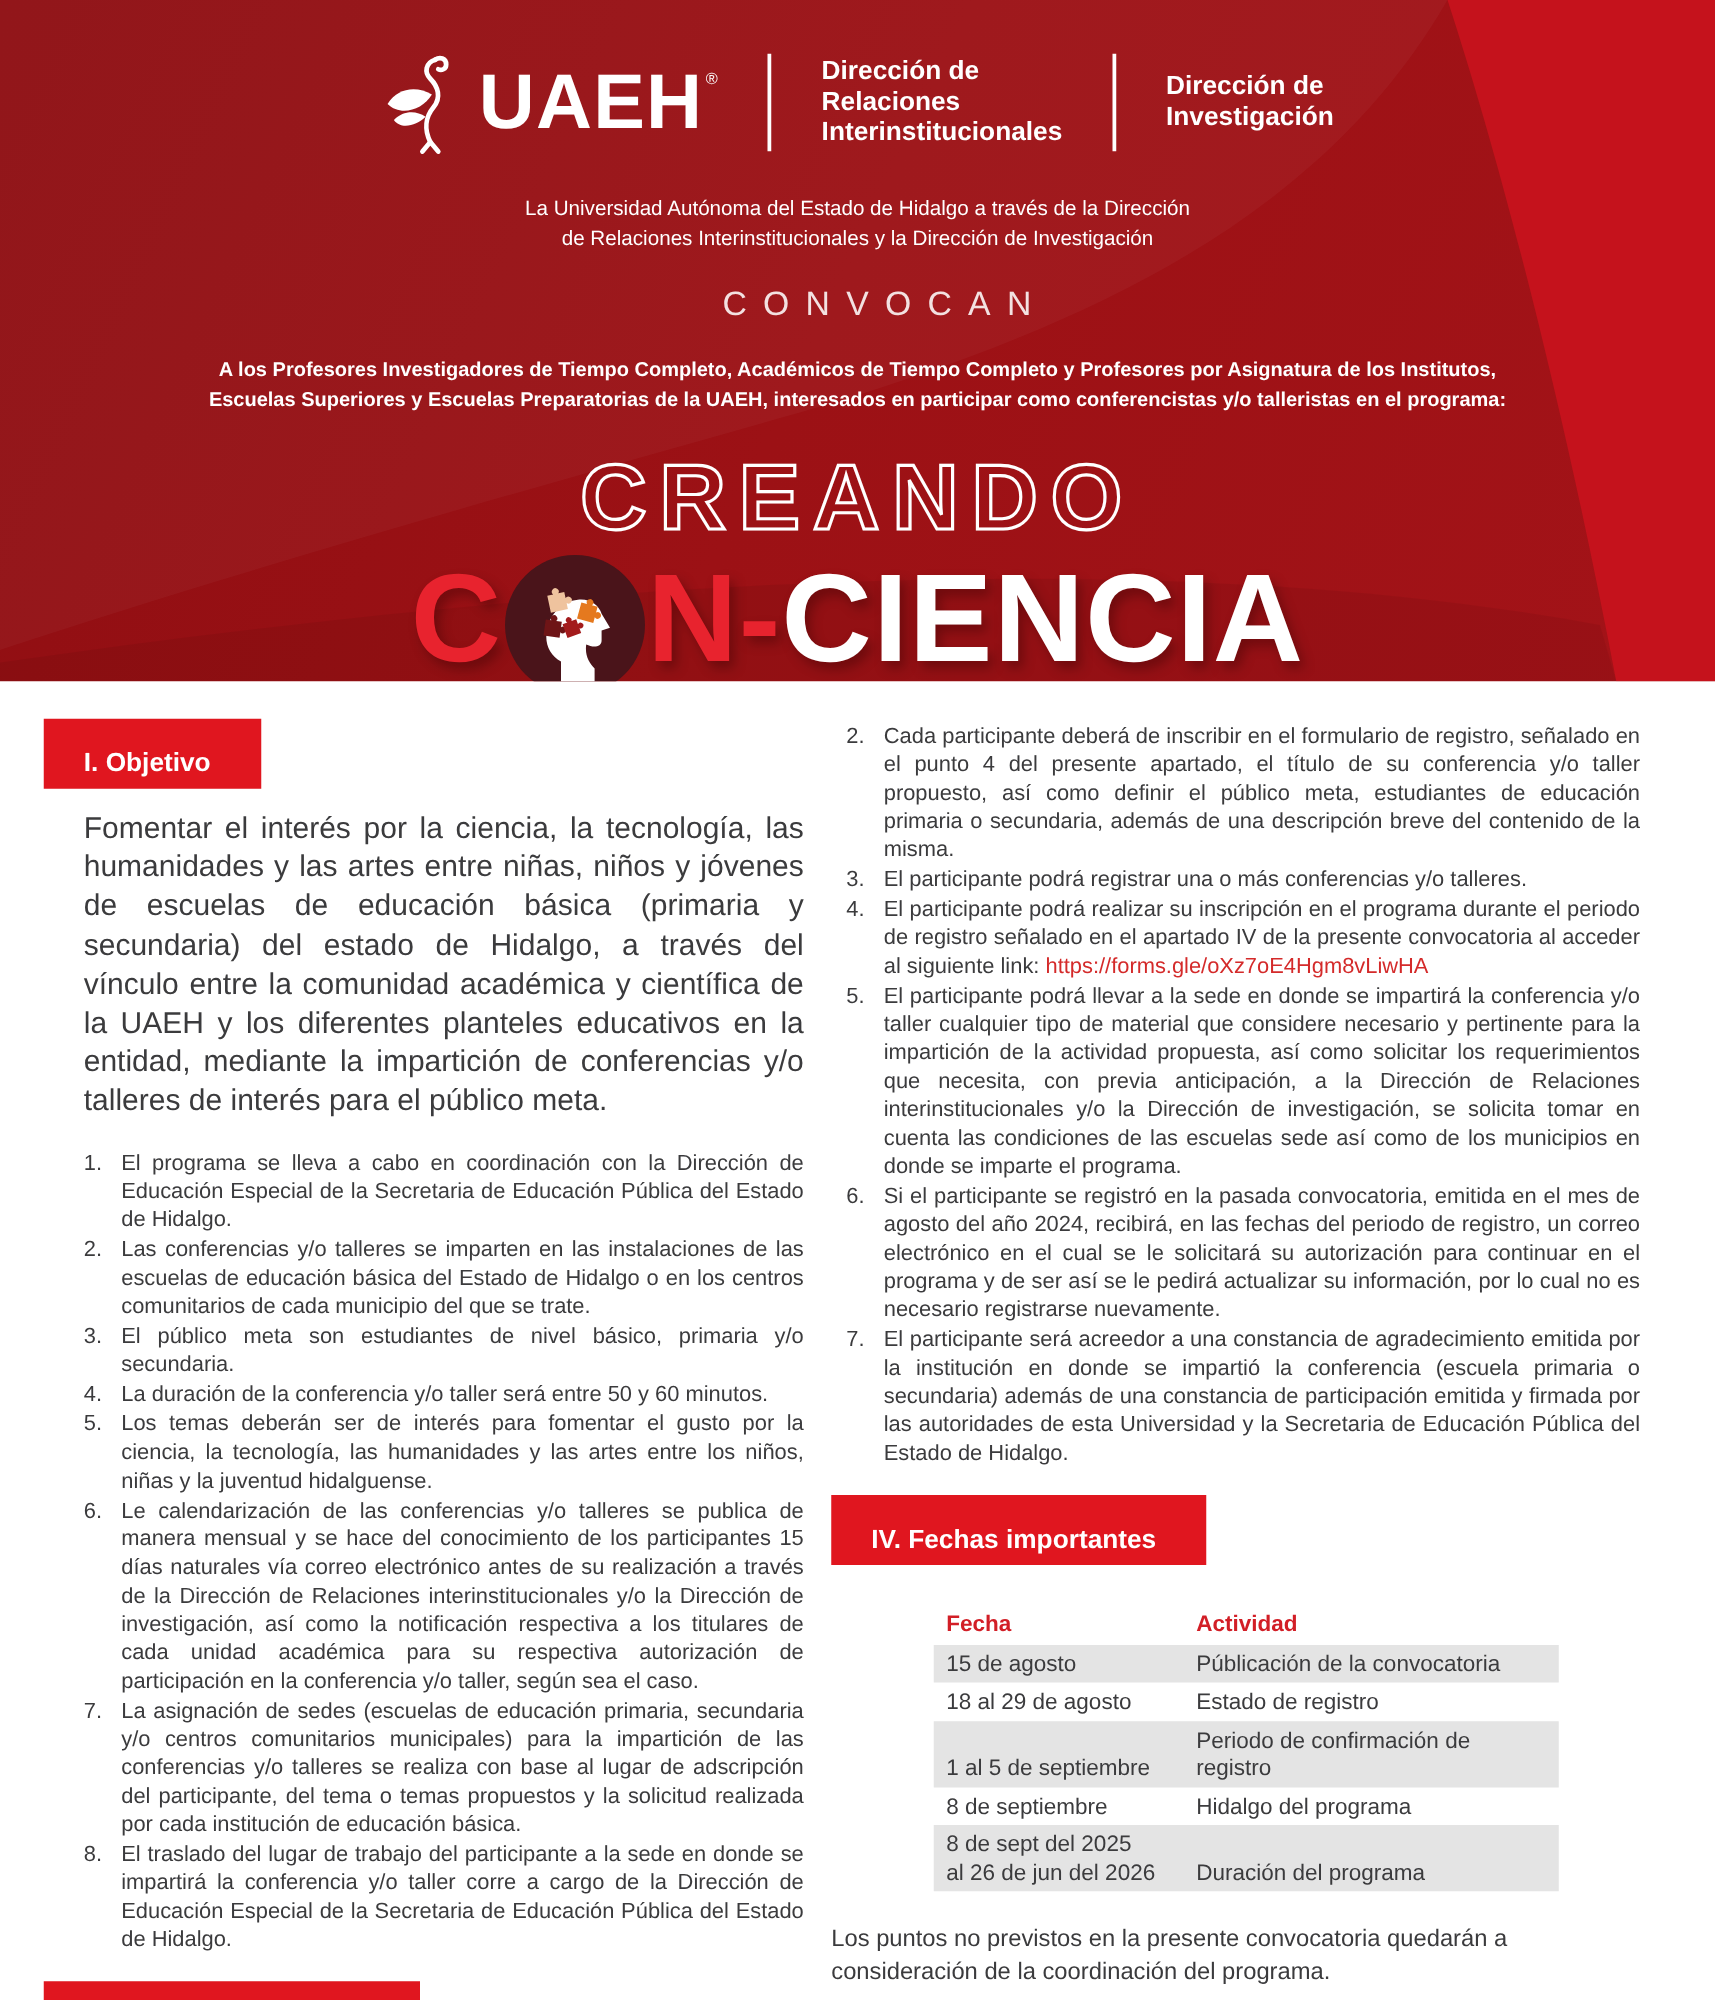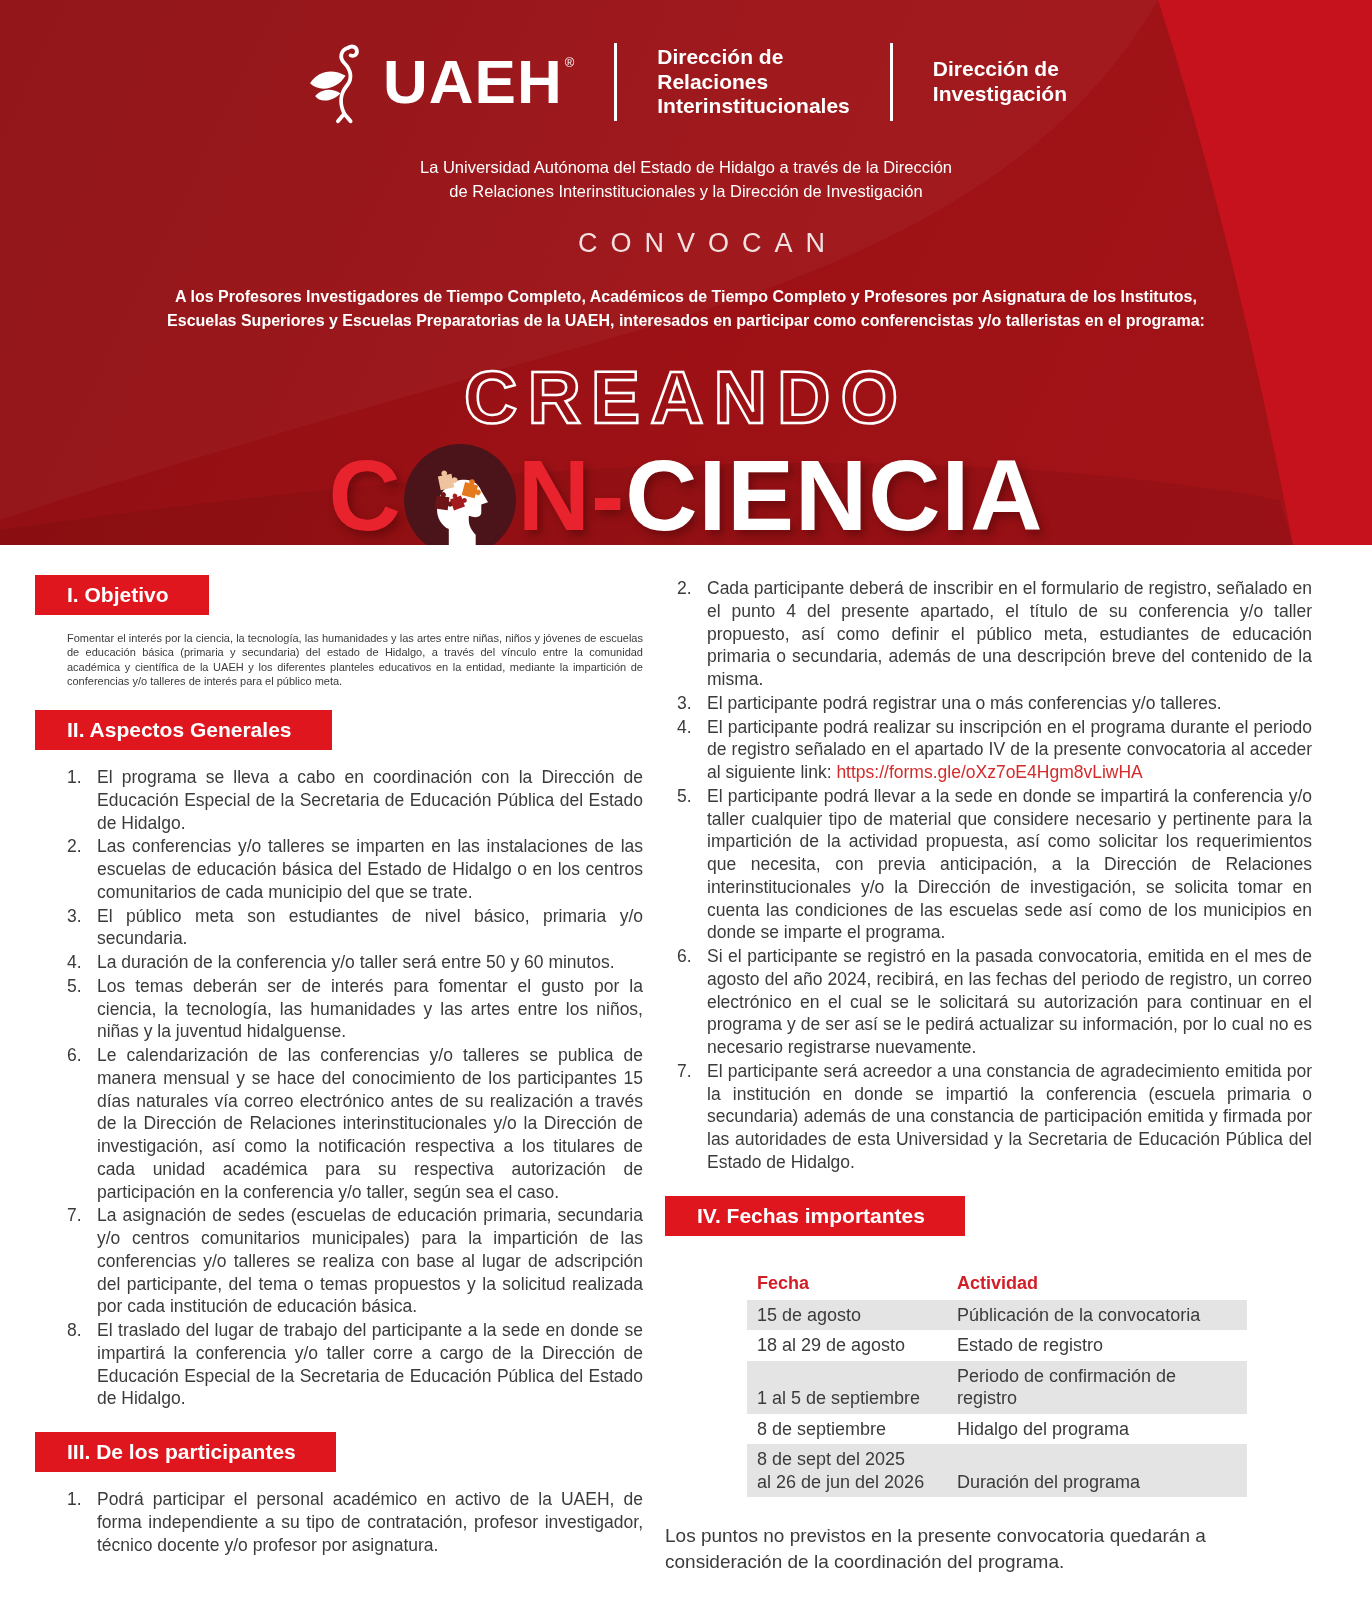--- a/index.html
+++ b/index.html
@@ -49,23 +49,23 @@
   .head-circle { width:112px; height:112px; margin:0 2px; transform:translateY(4px); }
 
   
   .columns { display:flex; gap:22px; padding:30px 60px 0 35px; }
   .col-left  { width:608px; flex:none; }
   .col-right { flex:1; padding-top:2px; }
 
   .sec-hdr {
     display:inline-block; background:#e0161f; color:#fff;
     font-size:21px; font-weight:bold;
-    padding:8px 40px 8px 32px; margin-bottom:16px;
-  }
-  .sec-body { padding-left:32px; font-size:11px; line-height:1.3; text-align:justify; }
+    padding:24px 40px 8px 32px; margin-bottom:16px;
+  }
+  .sec-body { padding-left:32px; font-size:24px; line-height:1.3; text-align:justify; }
   .sec-gap { margin-top:22px; }
 
   .olist { display:flex; flex-direction:column; gap:1px; padding-left:32px; }
   .li { display:flex; font-size:17.5px; line-height:1.3; }
   .li-num { flex:none; width:24px; text-align:left; }
   .li-text { flex:1; text-align:justify; margin-left:6px; }
   .link { color:#d42a2a; text-decoration:none; word-break:break-all; }
   .link:empty { display:none; }
 
   
@@ -155,21 +155,20 @@
 <main class="columns">
 
   <div class="col-left">
 
     <section>
       <div class="sec-hdr">I.  Objetivo</div>
       <p class="sec-body">Fomentar el interés por la ciencia, la tecnología, las humanidades y las artes entre niñas, niños y jóvenes de escuelas de educación básica (primaria y secundaria) del estado de Hidalgo, a través del vínculo entre la comunidad académica y científica de la UAEH y los diferentes planteles educativos en la entidad, mediante la impartición de conferencias y/o talleres de interés para el público meta.</p>
     </section>
 
     <section class="sec-gap">
-      <div class="sec-hdr">II. Aspectos Generales</div>
       <div class="olist">
 
           <div class="li">
             <span class="li-num">1.</span>
             <span class="li-text"><span>El programa se lleva a cabo en coordinación con la Dirección de Educación Especial de la Secretaria de Educación Pública del Estado de Hidalgo.</span></span>
           </div>
 
           <div class="li">
             <span class="li-num">2.</span>
             <span class="li-text"><span>Las conferencias y/o talleres se imparten en las instalaciones de las escuelas de educación básica del Estado de Hidalgo o en los centros comunitarios de cada municipio del que se trate.</span></span>

